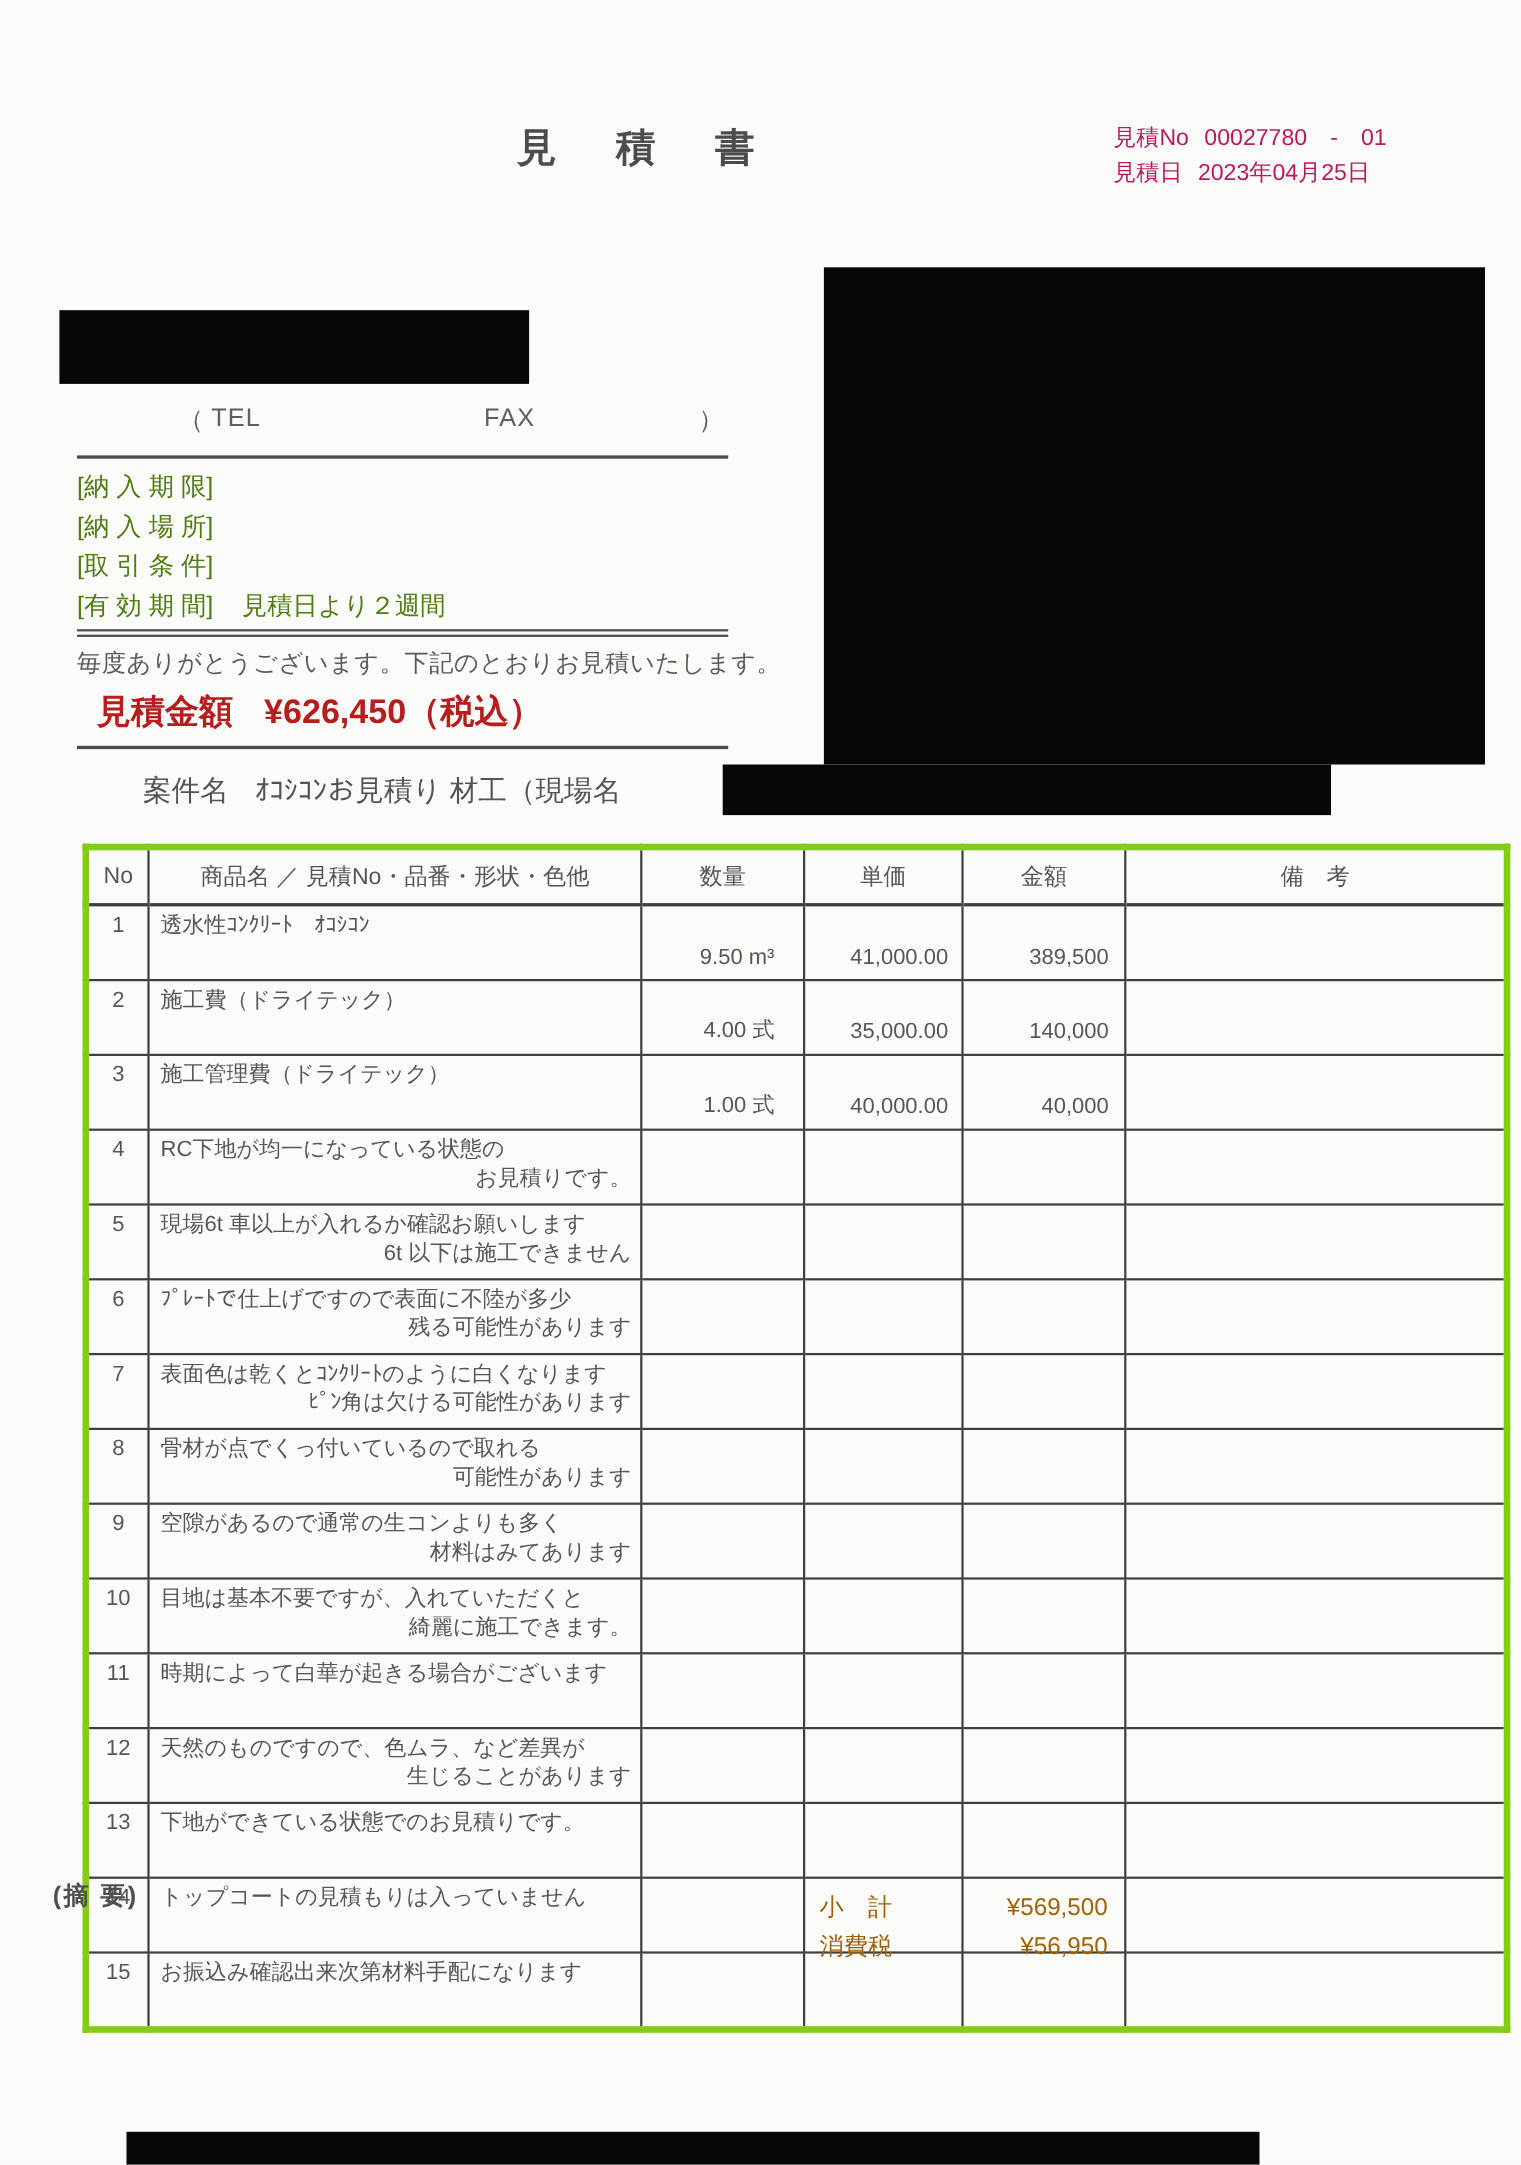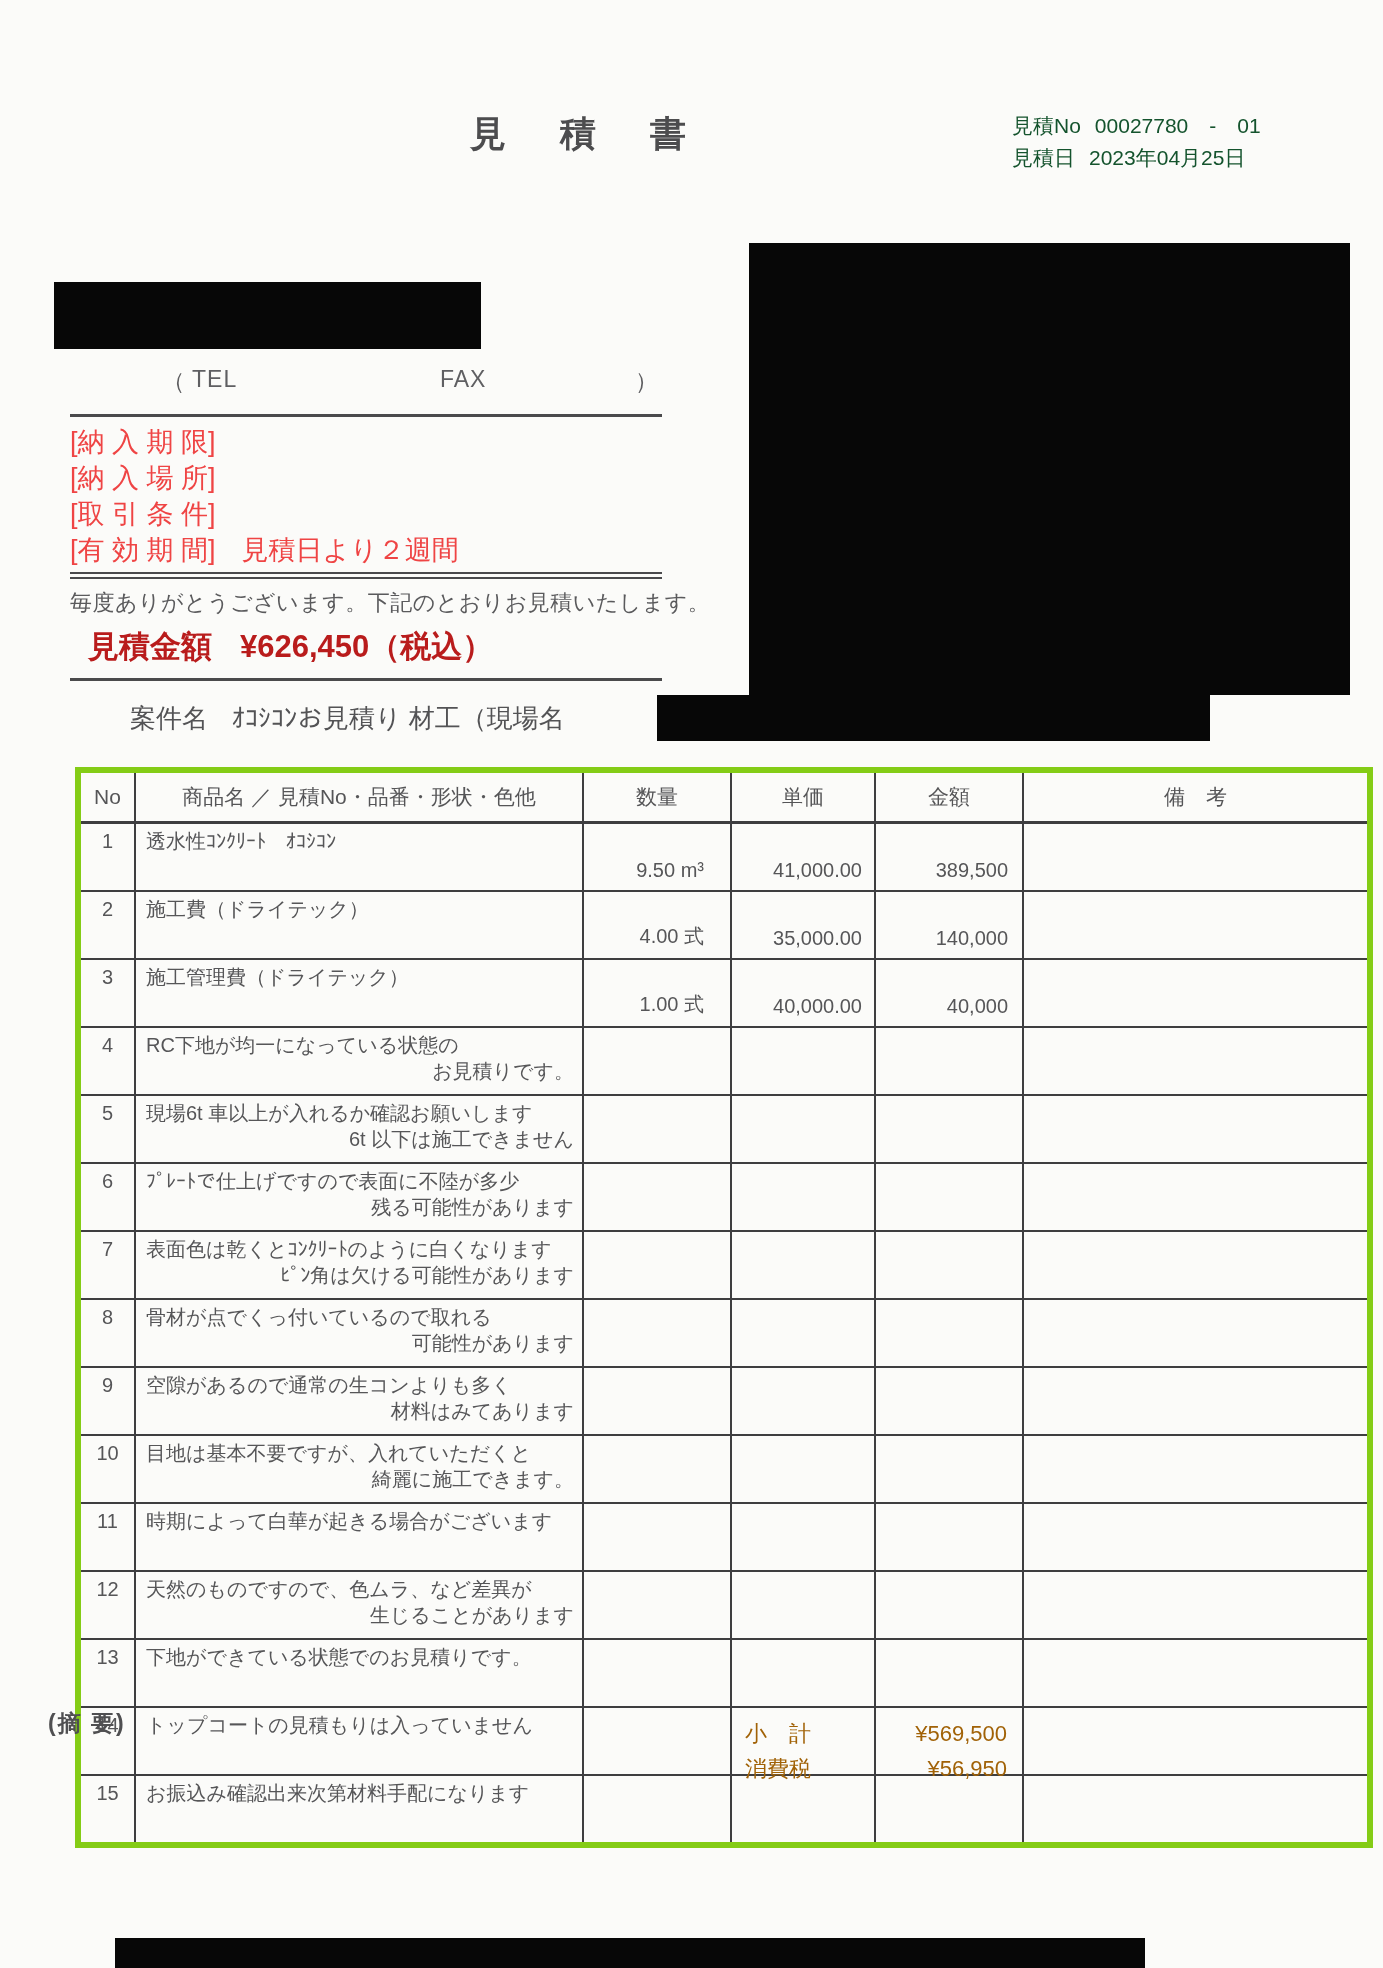--- a/index.html
+++ b/index.html
@@ -13,35 +13,35 @@
     position:relative;width:1383px;height:1968px;overflow:hidden;
     background:#fbfbf9;
   }
   .abs{position:absolute;}
 
   .doc-title{
     left:470px;top:110px;
     font-size:36px;font-weight:bold;color:#4c4c4e;
     letter-spacing:22px;
   }
-  .meta{left:1012px;top:110px;font-size:21px;color:#14532d;}
+  .meta{left:1012px;top:110px;font-size:21px;color:#be185d;}
   .meta .mrow{display:flex;gap:14px;line-height:32px;white-space:nowrap;}
 
   .redact{background:#070707;}
 
   .telfax{left:70px;top:366px;width:592px;height:36px;font-size:23px;color:#5f5f62;}
   .telfax .p-open{position:absolute;left:92px;}
   .telfax .tel{position:absolute;left:122px;letter-spacing:1px;}
   .telfax .fax{position:absolute;left:370px;letter-spacing:1px;}
   .telfax .p-close{position:absolute;right:4px;}
 
   .rule{height:0;border-top:3px solid #4a4a4c;}
   .double-rule{height:3px;border-top:2px solid #4a4a4c;border-bottom:2px solid #4a4a4c;}
 
-  .conditions{left:70px;top:424px;width:592px;font-size:27px;color:#ef4444;}
+  .conditions{left:70px;top:424px;width:592px;font-size:23px;color:#4d7c0f;}
   .conditions .crow{display:flex;gap:26px;line-height:36px;white-space:nowrap;}
 
   .greeting{left:70px;top:588px;font-size:22px;color:#5a5a5c;letter-spacing:0.5px;white-space:nowrap;}
 
   .amount-line{left:88px;top:626px;font-size:31px;font-weight:bold;color:#b91c1c;display:flex;gap:28px;white-space:nowrap;}
   .project-line{left:130px;top:701px;font-size:26px;color:#535355;display:flex;gap:24px;white-space:nowrap;}
 
   table.items{
     left:75px;top:745px;width:1292px;
     border-collapse:collapse;table-layout:fixed;

